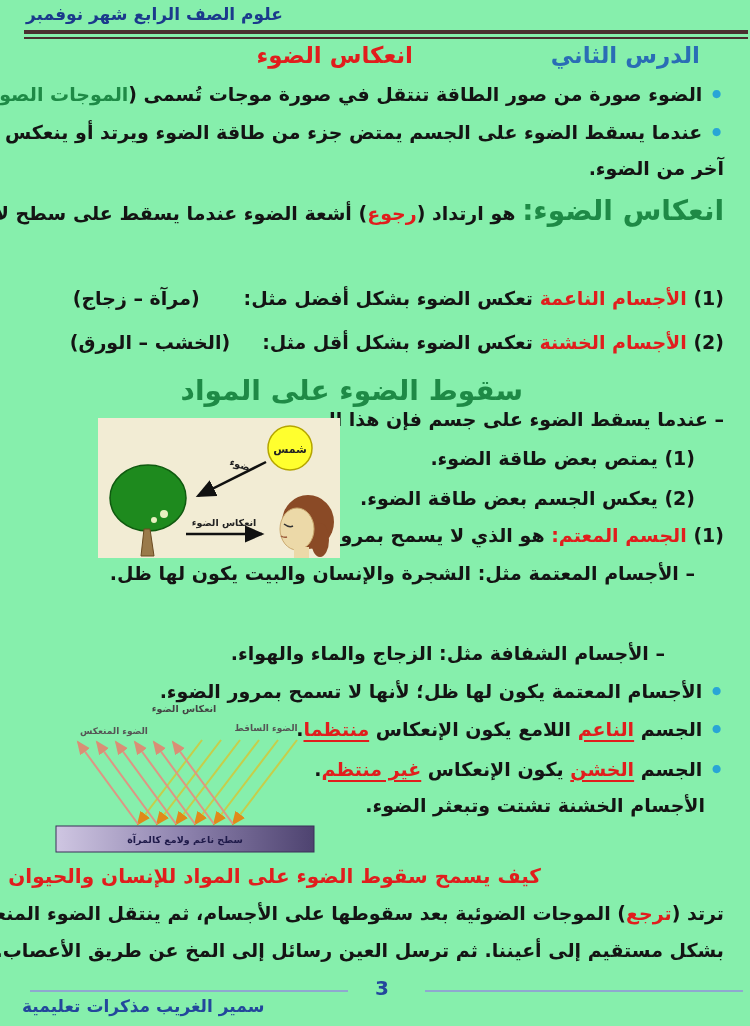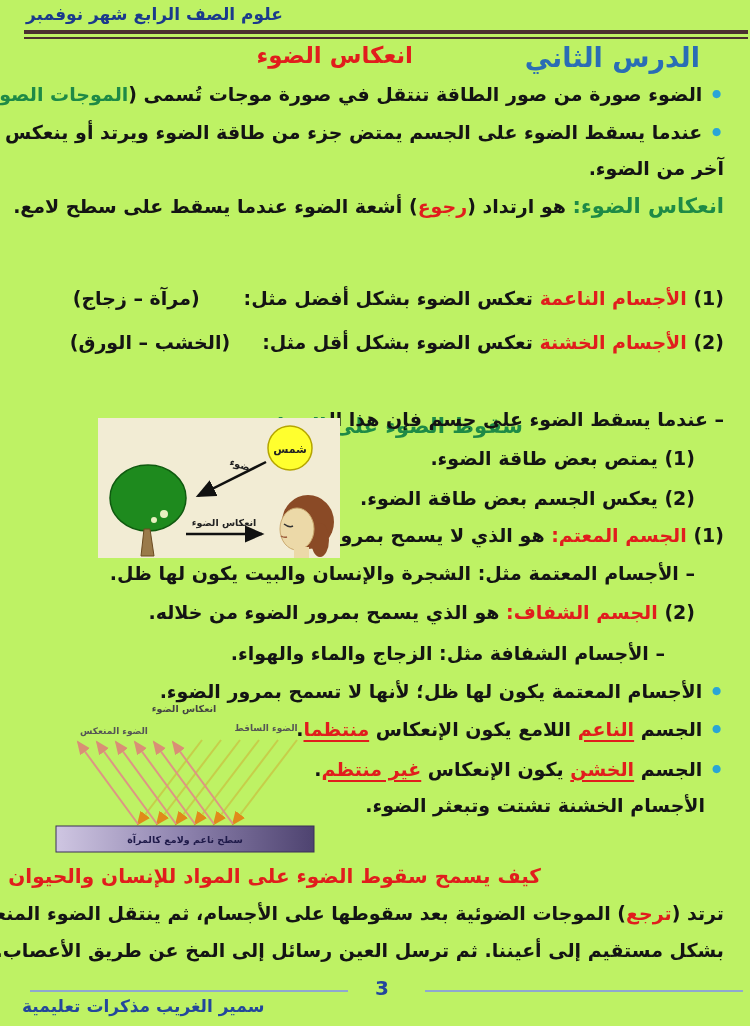--- a/index.html
+++ b/index.html
@@ -1,30 +1,30 @@
 <!DOCTYPE html>
 <html lang="ar" dir="rtl"><head>
 <meta charset="utf-8">
 <style>
   html,body{margin:0;padding:0;background:#ffffff;}
-  .page{position:relative;width:750px;height:1026px;background:#bef264;overflow:hidden;
+  .page{position:relative;width:750px;height:1026px;background:#86efac;overflow:hidden;
         font-family:"DejaVu Sans","Liberation Sans",sans-serif;direction:rtl;}
   .line{position:absolute;right:26px;white-space:nowrap;font-weight:700;font-size:19px;
         color:#141414;}
   .dot::before{content:"•";color:#29a5d6;font-size:23px;margin-inline-end:7px;vertical-align:-2px;}
   .red{color:#e11d1d;}
   .redu{color:#e11d1d;text-decoration:underline;text-decoration-thickness:2px;text-underline-offset:4px;}
   .green{color:#1e8a46;}
-  .big{font-size:21px;margin-top:40px;}
+  .big{font-size:28px;}
   .gap40{display:inline-block;width:44px;}
   .gap30{display:inline-block;width:32px;}
   .header-title{position:absolute;top:4px;left:26px;font-size:17px;font-weight:700;color:#1b3a8c;direction:rtl;}
   .header-rule{position:absolute;top:30px;left:24px;right:2px;height:3px;
                border-top:4px solid #4a3030;border-bottom:2px solid #4a3030;}
-  .lesson-label{position:absolute;top:42px;right:50px;font-size:27px;font-weight:700;color:#2a6db5;white-space:nowrap;}
+  .lesson-label{position:absolute;top:42px;right:50px;font-size:23px;font-weight:700;color:#2a6db5;white-space:nowrap;}
   .lesson-title{position:absolute;top:42px;right:337px;font-size:23px;font-weight:700;color:#e11d1d;white-space:nowrap;}
   .fig{position:absolute;}
   .footer-line-left{position:absolute;top:990px;left:30px;width:318px;border-top:2px solid #8fa8cf;}
   .footer-line-right{position:absolute;top:990px;left:425px;width:318px;border-top:2px solid #8fa8cf;}
   .page-num{position:absolute;top:976px;left:358px;width:48px;text-align:center;
             font-size:20px;font-weight:700;color:#23479c;}
   .author{position:absolute;top:996px;left:22px;font-size:17px;font-weight:700;color:#23479c;direction:rtl;}
   svg text{font-family:"DejaVu Sans","Liberation Sans",sans-serif;}
 </style>
 </head>
@@ -66,23 +66,20 @@
 
   <div class="line" style="top:408px;">– عندما يسقط الضوء على جسم فإن هذا الجسم</div>
   <div class="line" style="top:447px;right:55px;">(1) يمتص بعض طاقة الضوء.</div>
   <div class="line" style="top:487px;right:55px;">(2) يعكس الجسم بعض طاقة الضوء.</div>
 
   <div class="line" style="top:524px;z-index:1;">
     <span>(1) </span><span class="red">الجسم المعتم:</span><span> هو الذي لا يسمح بمرور الضوء</span>
   </div>
   <div class="line" style="top:562px;right:55px;">– الأجسام المعتمة مثل: الشجرة والإنسان والبيت يكون لها ظل.</div>
 
-  <div class="line" style="top:601px;right:55px;">
-    <span>(2)  </span><span class="red">الجسم الشفاف:</span><span> هو الذي يسمح بمرور الضوء من خلاله.</span>
-  </div>
   <div class="line" style="top:642px;right:85px;">– الأجسام الشفافة مثل: الزجاج والماء والهواء.</div>
 
   <div class="line" style="top:679px;">
     <span class="dot"></span><span>الأجسام المعتمة يكون لها ظل؛ لأنها لا تسمح بمرور الضوء.</span>
   </div>
   <div class="line" style="top:717px;">
     <span class="dot"></span><span>الجسم  </span><span class="redu">الناعم</span><span> اللامع يكون الإنعكاس </span><span class="redu">منتظما</span><span>.</span>
   </div>
   <div class="line" style="top:757px;">
     <span class="dot"></span><span>الجسم </span><span class="redu">الخشن</span><span> يكون الإنعكاس </span><span class="redu">غير منتظم</span><span>.</span>

